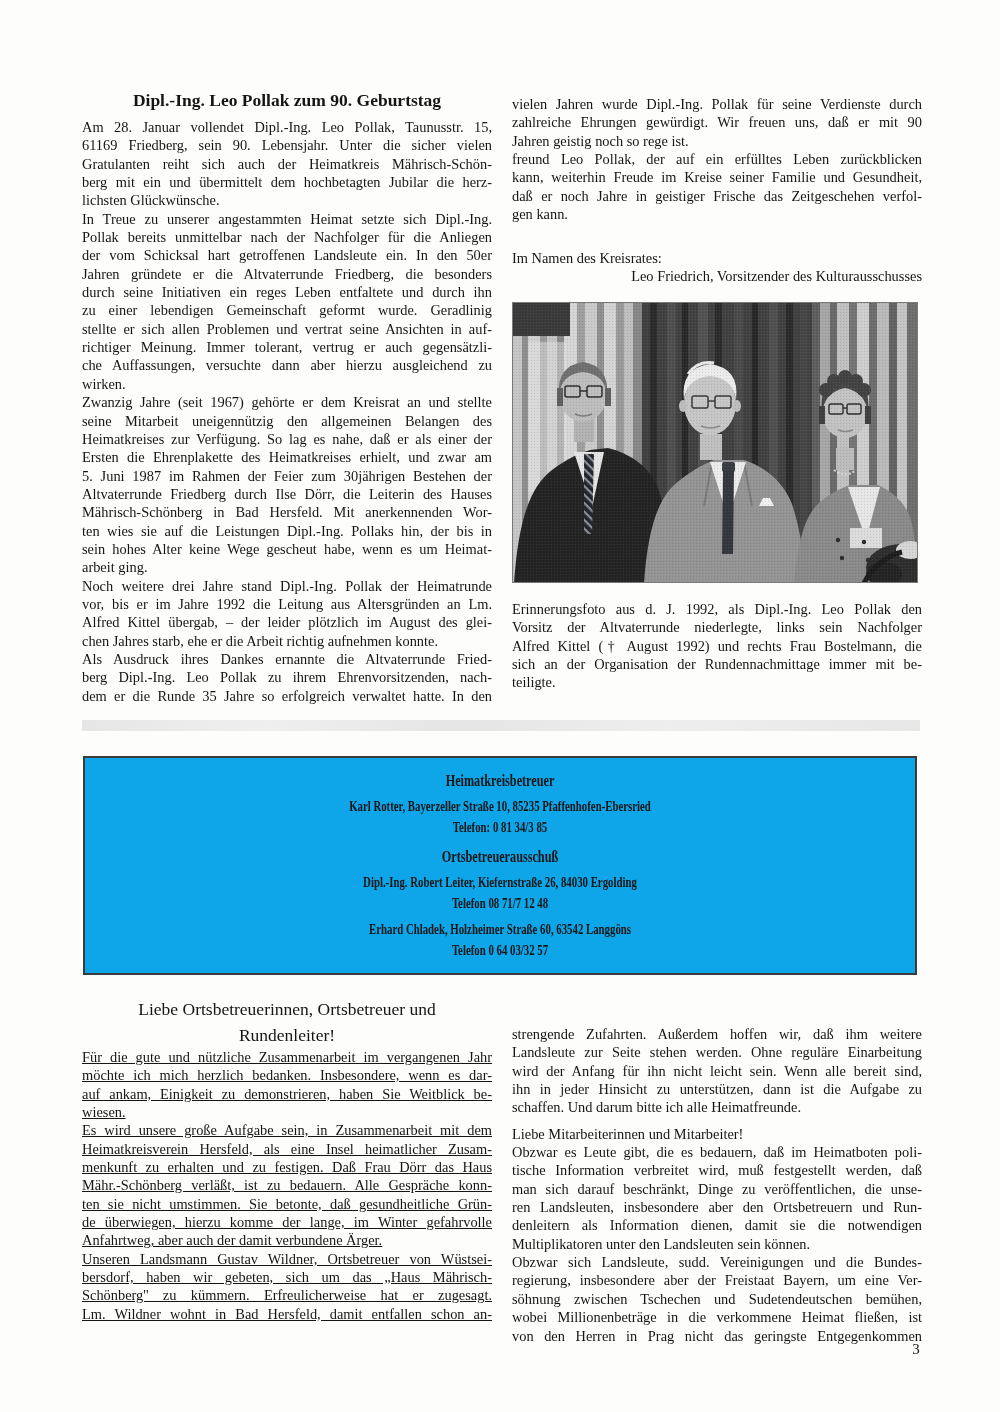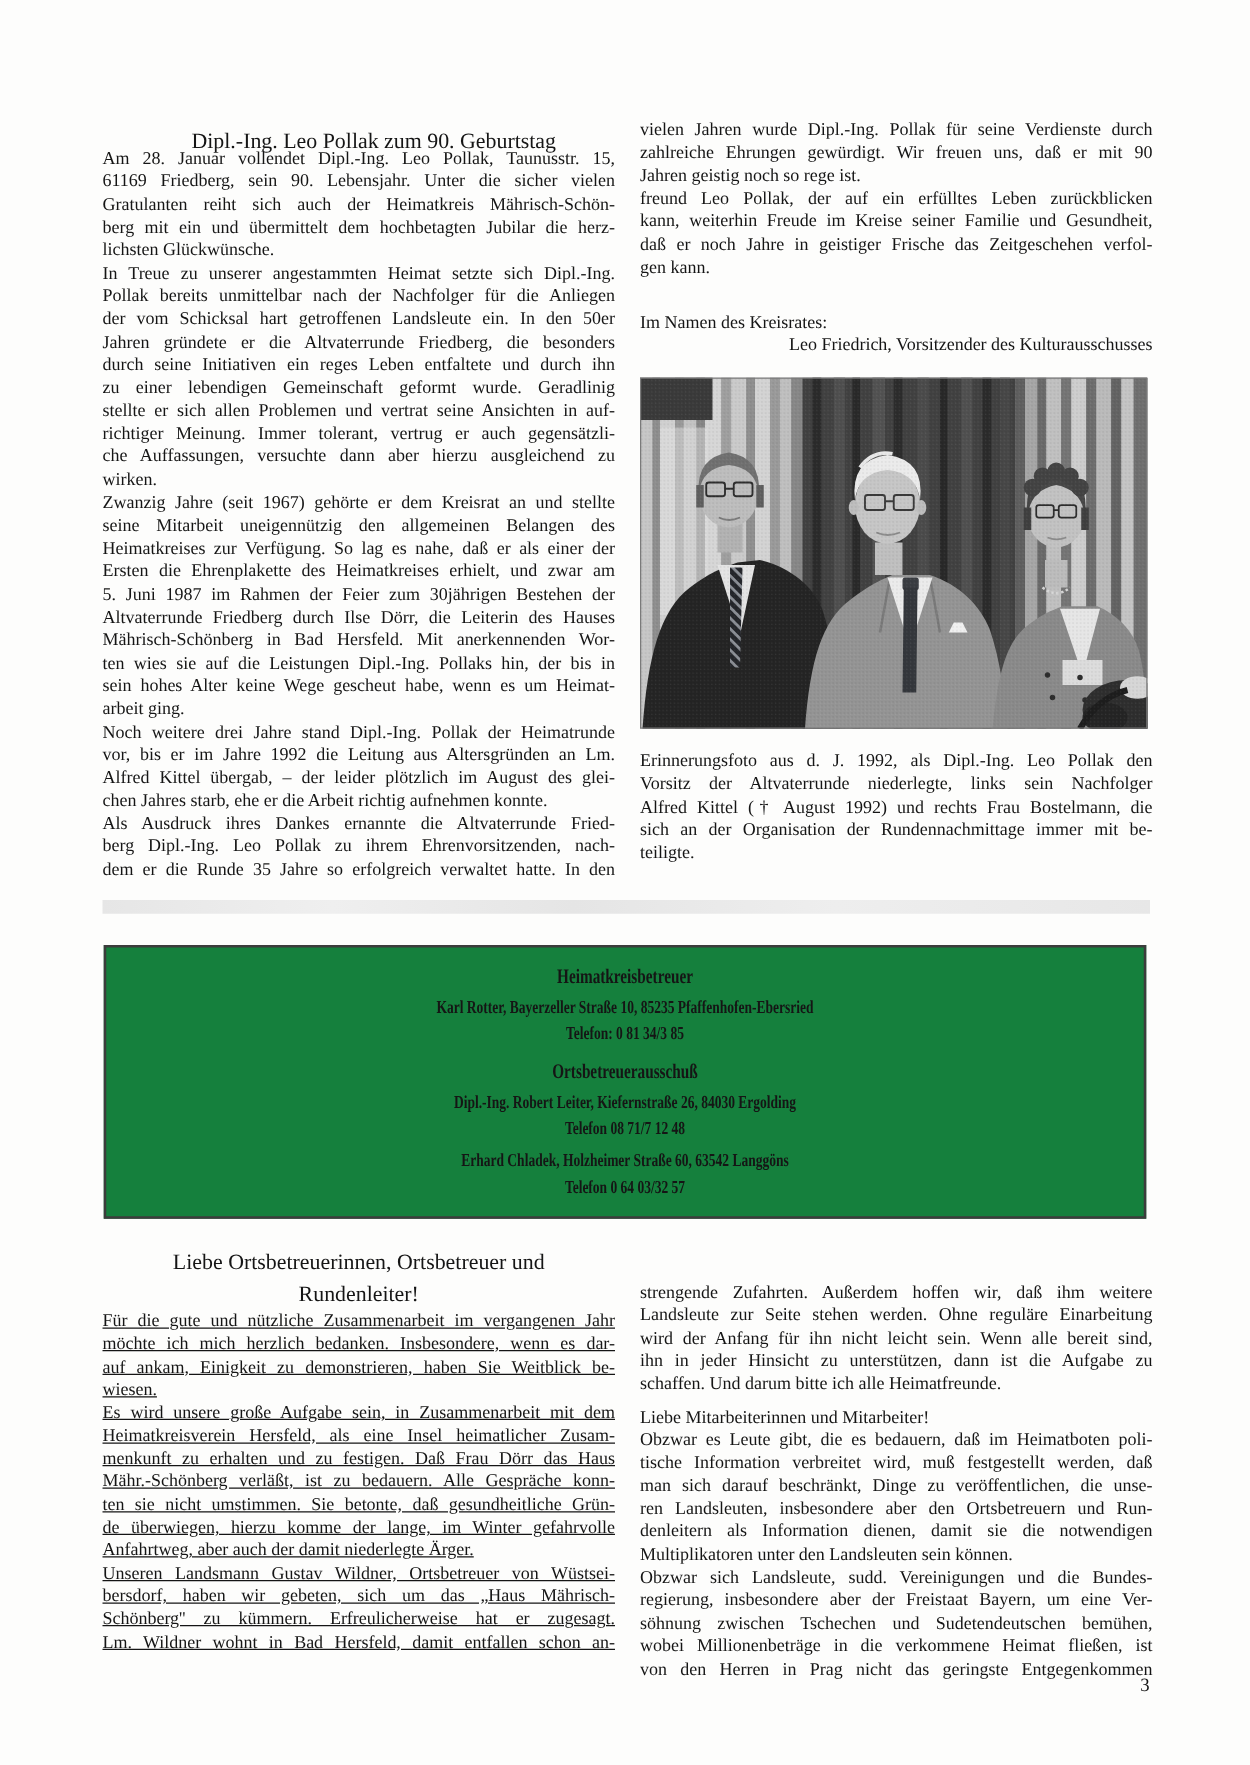--- a/index.html
+++ b/index.html
@@ -7,39 +7,39 @@
     position:relative; width:1000px; height:1412px; margin:0 auto;
     background:#fdfdfc; color:#151515;
     font-family:"Liberation Serif","DejaVu Serif",serif;
   }
   
   .col { position:absolute; width:410px; font-size:14.4px; line-height:18.35px; }
   .ln { text-align:justify; text-align-last:justify; }
   .ln-last { text-align-last:left; }
   
   .a1-title {
-    position:absolute; left:82px; top:89px; width:410px; margin:12px;
-    font-size:17.5px; font-weight:normal; text-align:center; line-height:22px;
+    position:absolute; left:82px; top:89px; width:410px; margin:0;
+    font-size:17.5px; font-weight:bold; text-align:center; line-height:22px;
   }
   .a1-left  { left:82px;  top:118px; }
   .a1-right { left:512px; top:95px;  }
   .sig { position:absolute; left:512px; top:249px; width:410px; font-size:14.4px; line-height:18.35px; }
   .sig-name { text-align:right; }
   
   .photo { position:absolute; left:512px; top:302px; width:406px; height:281px; }
   .caption { left:512px; top:600px; }
   
   .divider {
     position:absolute; left:82px; top:720px; width:838px; height:11px;
     background:linear-gradient(90deg,#e6e6e6,#efefef 22%,#e5e5e5 45%,#eeeeee 70%,#e7e7e7);
   }
   
   .infobox {
     position:absolute; left:83px; top:756px; width:834px; height:219px;
-    box-sizing:border-box; border:2px solid #3c3c3c; background:#15803d;
+    box-sizing:border-box; border:2px solid #3c3c3c; background:#0ea5e9;
     padding-top:13px;
   }
   .ib-head, .ib-line { font-weight:bold; text-align:center; transform:scaleX(0.74); transform-origin:50% 50%; }
   .ib-head { font-size:16.5px; line-height:20px; }
   .ib-line { font-size:14.6px; line-height:21px; }
   .mt5 { margin-top:5px; } .mt9 { margin-top:9px; }
   
   .a2-title {
     position:absolute; left:82px; top:996px; width:410px; margin:0;
     font-size:17.5px; font-weight:normal; text-align:center; line-height:26px;
@@ -273,21 +273,21 @@
       <div class="ln">Für die gute und nützliche Zusammenarbeit im vergangenen Jahr</div>
       <div class="ln">möchte ich mich herzlich bedanken. Insbesondere, wenn es dar-</div>
       <div class="ln">auf ankam, Einigkeit zu demonstrieren, haben Sie Weitblick be-</div>
       <div class="ln ln-last">wiesen.</div>
       <div class="ln">Es wird unsere große Aufgabe sein, in Zusammenarbeit mit dem</div>
       <div class="ln">Heimatkreisverein Hersfeld, als eine Insel heimatlicher Zusam-</div>
       <div class="ln">menkunft zu erhalten und zu festigen. Daß Frau Dörr das Haus</div>
       <div class="ln">Mähr.-Schönberg verläßt, ist zu bedauern. Alle Gespräche konn-</div>
       <div class="ln">ten sie nicht umstimmen. Sie betonte, daß gesundheitliche Grün-</div>
       <div class="ln">de überwiegen, hierzu komme der lange, im Winter gefahrvolle</div>
-      <div class="ln ln-last">Anfahrtweg, aber auch der damit niederlegte Ärger.</div>
+      <div class="ln ln-last">Anfahrtweg, aber auch der damit verbundene Ärger.</div>
       <div class="ln">Unseren Landsmann Gustav Wildner, Ortsbetreuer von Wüstsei-</div>
       <div class="ln">bersdorf, haben wir gebeten, sich um das „Haus Mährisch-</div>
       <div class="ln">Schönberg'' zu kümmern. Erfreulicherweise hat er zugesagt.</div>
       <div class="ln">Lm. Wildner wohnt in Bad Hersfeld, damit entfallen schon an-</div>
     </div>
 
   <div class="col a2-right">
     <div>
         <div class="ln">strengende Zufahrten. Außerdem hoffen wir, daß ihm weitere</div>
         <div class="ln">Landsleute zur Seite stehen werden. Ohne reguläre Einarbeitung</div>

